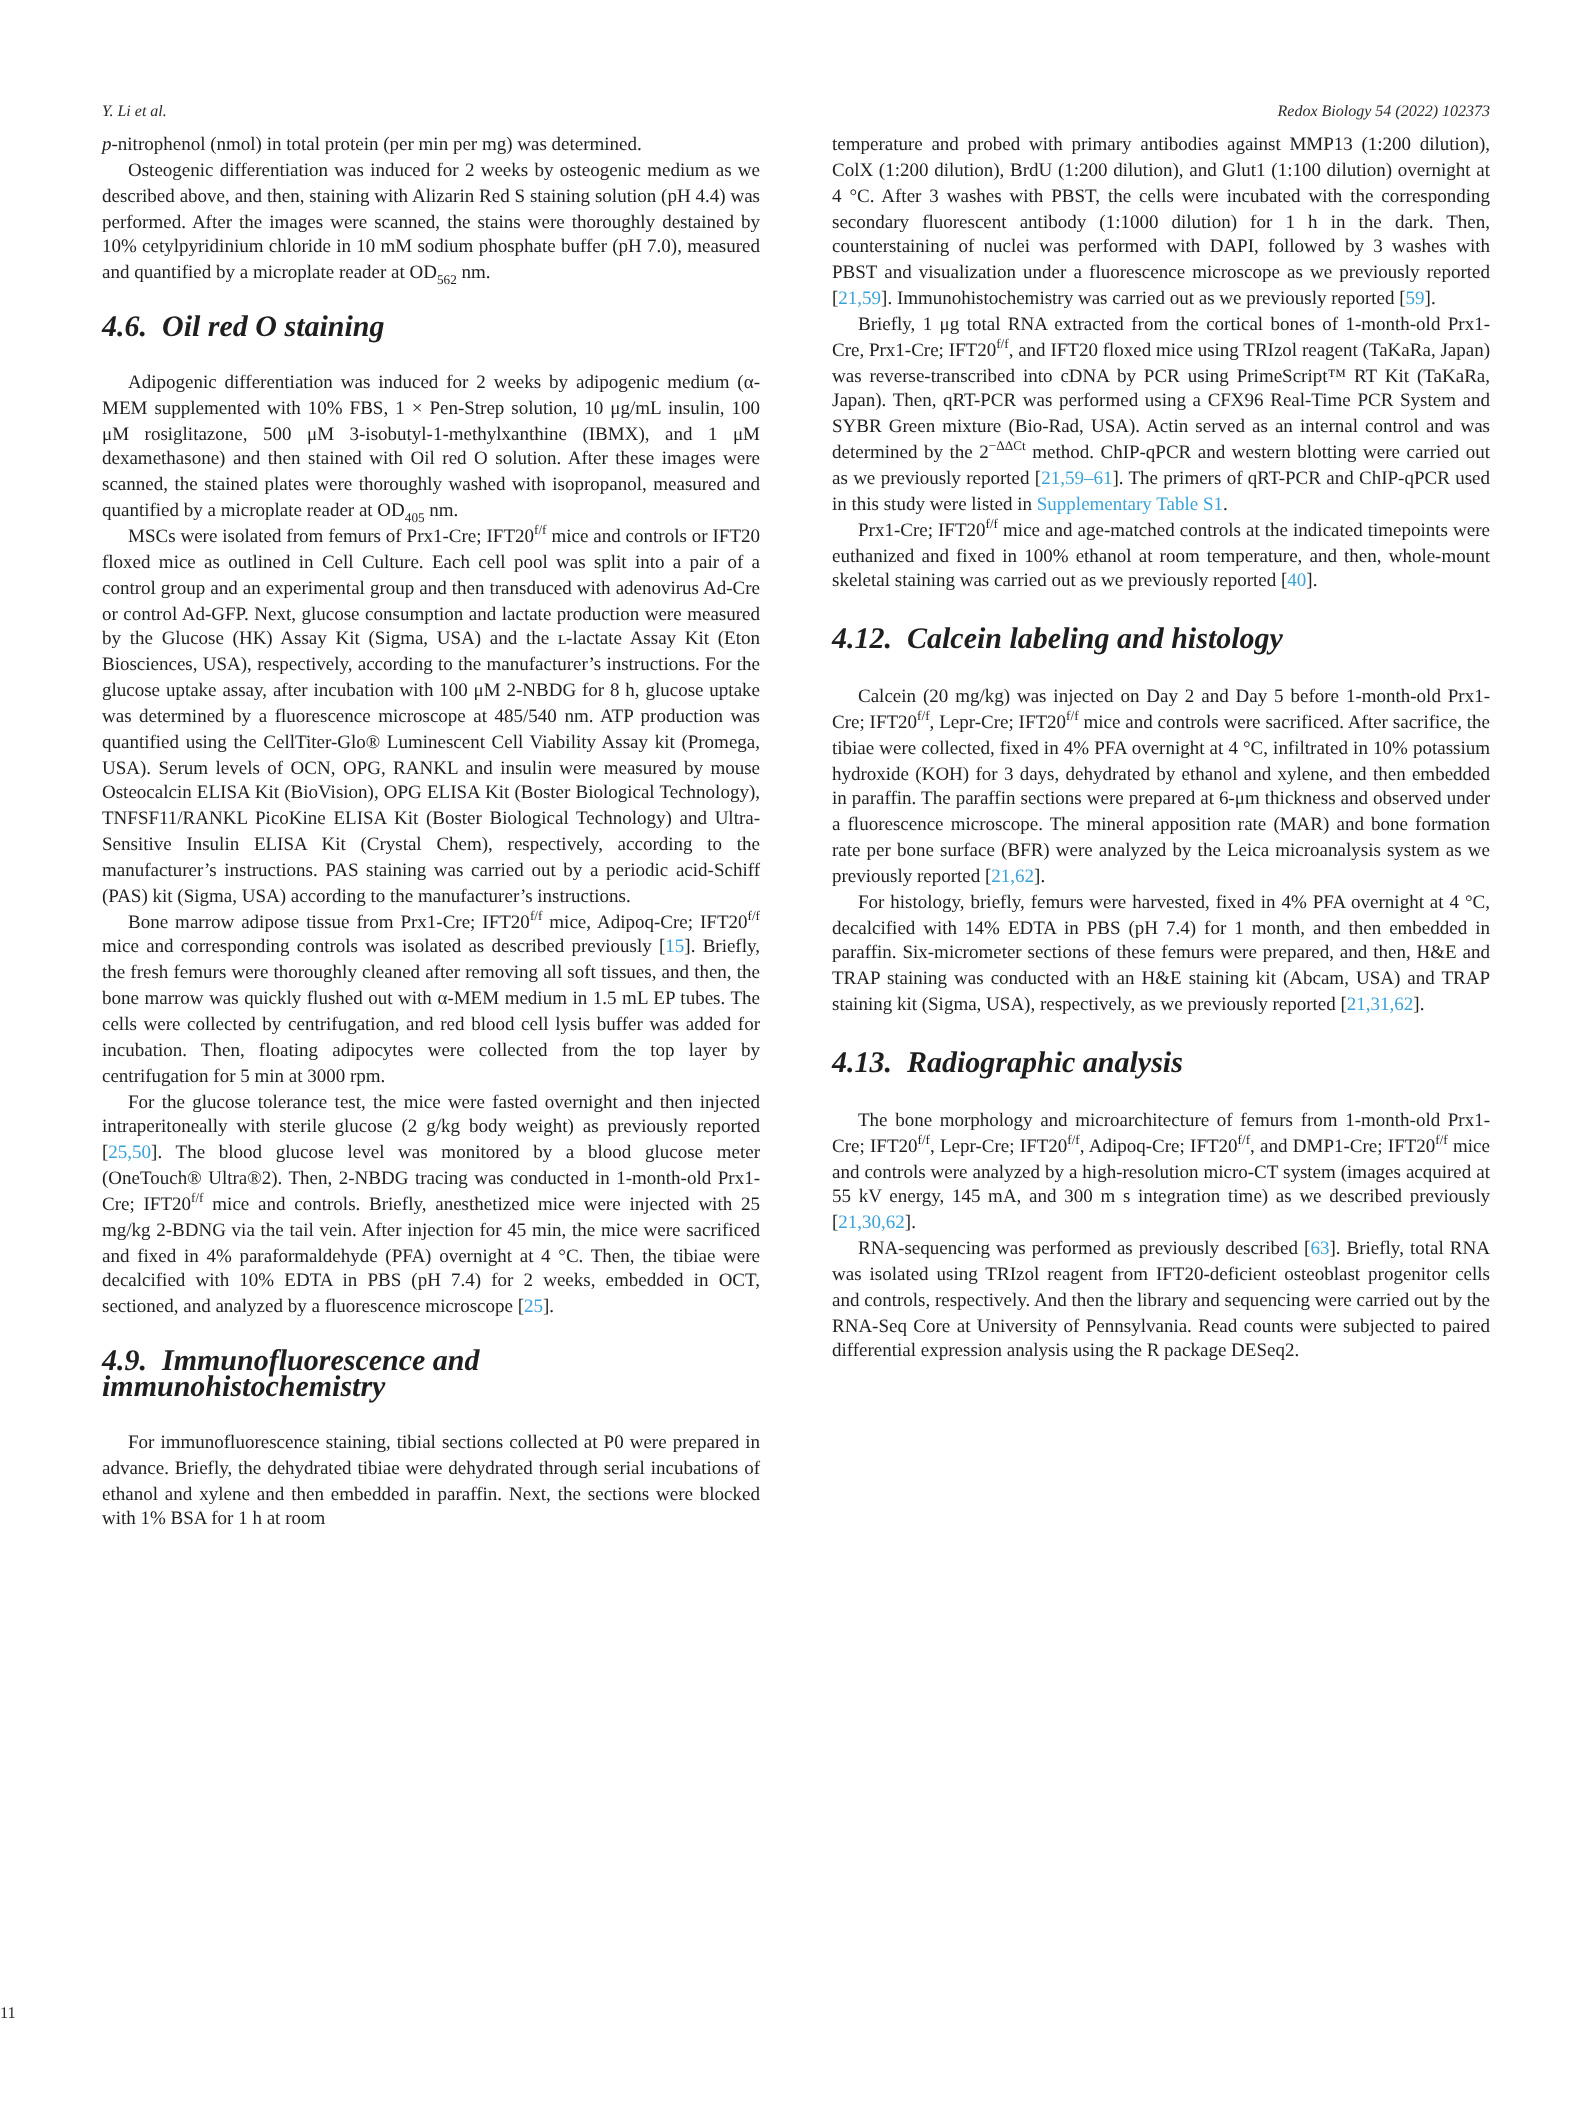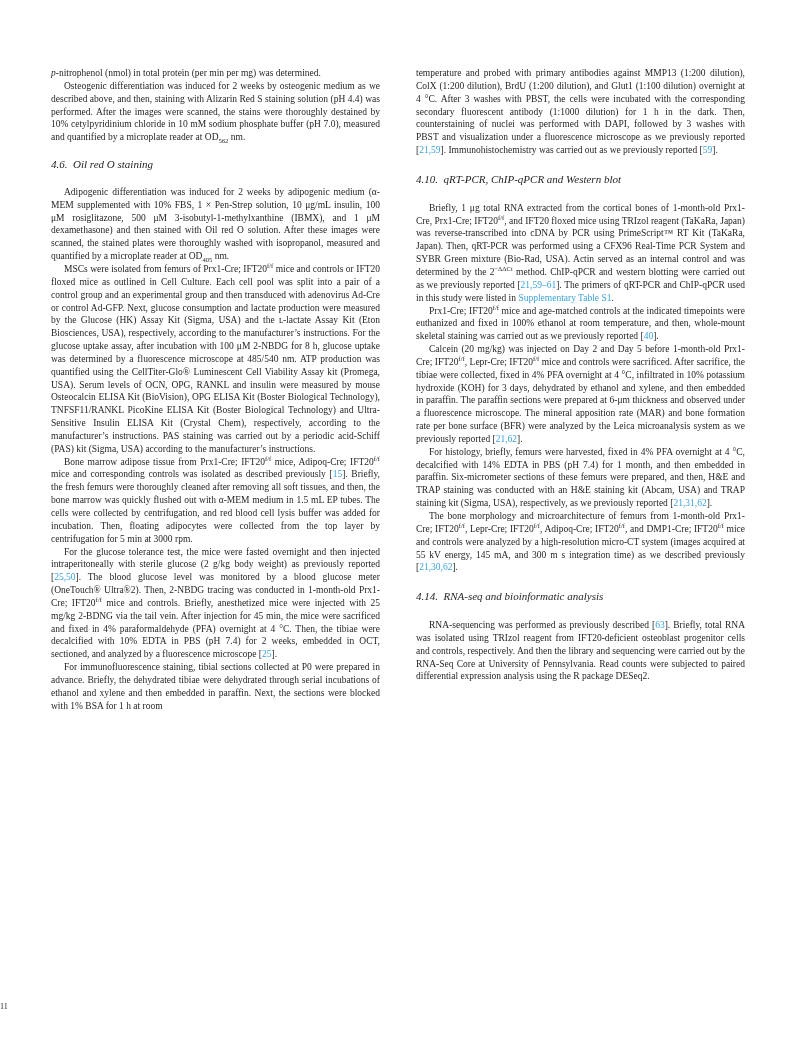--- a/index.html
+++ b/index.html
@@ -24,60 +24,65 @@
   }
   .col {
     width: 335px;
     font-size: 9.5px; line-height: 12.85px;
     text-align: justify;
     color: #1f1f1f;
   }
   .col p.para { margin: 0; text-indent: 13px; }
   .col p.para.noindent { text-indent: 0; }
   .col h3.sec {
-    font-size: 11px; font-weight: normal; font-style: italic;
+    font-size: 15px; font-weight: bold; font-style: italic;
     margin: 14px 0 15px 0; line-height: 12.85px; text-align: left;
   }
   .col.col-right h3.sec { margin: 16px 0 16px 0; }
 
   sup { font-size: 6.6px; line-height: 0; vertical-align: super; }
   sub { font-size: 6.6px; line-height: 0; vertical-align: sub; }
 
   a.ref { color: #3aa2d9; text-decoration: none; cursor: pointer; margin-top: 44px; }
 
   .page-footer {
     position: absolute; top: 1002px; left: 0; width: 794px;
     text-align: left; font-size: 8.2px; color: #2b2b2b;
   }
 </style>
 </head>
 <body>
 
 <div class="page">
+  <div class="running-header">
+    <span>Y. Li et al.</span>
+    <span>Redox Biology 54 (2022) 102373</span>
+  </div>
 
   <div class="columns">
     <div class="col col-left" id="col-left">
         <p class="para noindent"><i>p</i>-nitrophenol (nmol) in total protein (per min per mg) was determined.</p>
         <p class="para">Osteogenic differentiation was induced for 2 weeks by osteogenic medium as we described above, and then, staining with Alizarin Red S staining solution (pH 4.4) was performed. After the images were scanned, the stains were thoroughly destained by 10% cetylpyridinium chloride in 10 mM sodium phosphate buffer (pH 7.0), measured and quantified by a microplate reader at OD<sub>562</sub> nm.</p>
         <h3 class="sec">4.6.&nbsp; Oil red O staining</h3>
         <p class="para">Adipogenic differentiation was induced for 2 weeks by adipogenic medium (α-MEM supplemented with 10% FBS, 1 × Pen-Strep solution, 10 μg/mL insulin, 100 μM rosiglitazone, 500 μM 3-isobutyl-1-methylxanthine (IBMX), and 1 μM dexamethasone) and then stained with Oil red O solution. After these images were scanned, the stained plates were thoroughly washed with isopropanol, measured and quantified by a microplate reader at OD<sub>405</sub> nm.</p>
         <p class="para">MSCs were isolated from femurs of Prx1-Cre; IFT20<sup>f/f</sup> mice and controls or IFT20 floxed mice as outlined in Cell Culture. Each cell pool was split into a pair of a control group and an experimental group and then transduced with adenovirus Ad-Cre or control Ad-GFP. Next, glucose consumption and lactate production were measured by the Glucose (HK) Assay Kit (Sigma, USA) and the ʟ-lactate Assay Kit (Eton Biosciences, USA), respectively, according to the manufacturer’s instructions. For the glucose uptake assay, after incubation with 100 μM 2-NBDG for 8 h, glucose uptake was determined by a fluorescence microscope at 485/540 nm. ATP production was quantified using the CellTiter-Glo® Luminescent Cell Viability Assay kit (Promega, USA). Serum levels of OCN, OPG, RANKL and insulin were measured by mouse Osteocalcin ELISA Kit (BioVision), OPG ELISA Kit (Boster Biological Technology), TNFSF11/RANKL PicoKine ELISA Kit (Boster Biological Technology) and Ultra-Sensitive Insulin ELISA Kit (Crystal Chem), respectively, according to the manufacturer’s instructions. PAS staining was carried out by a periodic acid-Schiff (PAS) kit (Sigma, USA) according to the manufacturer’s instructions.</p>
         <p class="para">Bone marrow adipose tissue from Prx1-Cre; IFT20<sup>f/f</sup> mice, Adipoq-Cre; IFT20<sup>f/f</sup> mice and corresponding controls was isolated as described previously [<a class="ref">15</a>]. Briefly, the fresh femurs were thoroughly cleaned after removing all soft tissues, and then, the bone marrow was quickly flushed out with α-MEM medium in 1.5 mL EP tubes. The cells were collected by centrifugation, and red blood cell lysis buffer was added for incubation. Then, floating adipocytes were collected from the top layer by centrifugation for 5 min at 3000 rpm.</p>
         <p class="para">For the glucose tolerance test, the mice were fasted overnight and then injected intraperitoneally with sterile glucose (2 g/kg body weight) as previously reported [<a class="ref">25,50</a>]. The blood glucose level was monitored by a blood glucose meter (OneTouch® Ultra®2). Then, 2-NBDG tracing was conducted in 1-month-old Prx1-Cre; IFT20<sup>f/f</sup> mice and controls. Briefly, anesthetized mice were injected with 25 mg/kg 2-BDNG via the tail vein. After injection for 45 min, the mice were sacrificed and fixed in 4% paraformaldehyde (PFA) overnight at 4 °C. Then, the tibiae were decalcified with 10% EDTA in PBS (pH 7.4) for 2 weeks, embedded in OCT, sectioned, and analyzed by a fluorescence microscope [<a class="ref">25</a>].</p>
+        <h3 class="sec">4.9.&nbsp; Immunofluorescence and immunohistochemistry</h3>
         <p class="para">For immunofluorescence staining, tibial sections collected at P0 were prepared in advance. Briefly, the dehydrated tibiae were dehydrated through serial incubations of ethanol and xylene and then embedded in paraffin. Next, the sections were blocked with 1% BSA for 1 h at room</p>
       </div>
     <div class="col col-right" id="col-right">
         <p class="para noindent">temperature and probed with primary antibodies against MMP13 (1:200 dilution), ColX (1:200 dilution), BrdU (1:200 dilution), and Glut1 (1:100 dilution) overnight at 4 °C. After 3 washes with PBST, the cells were incubated with the corresponding secondary fluorescent antibody (1:1000 dilution) for 1 h in the dark. Then, counterstaining of nuclei was performed with DAPI, followed by 3 washes with PBST and visualization under a fluorescence microscope as we previously reported [<a class="ref">21,59</a>]. Immunohistochemistry was carried out as we previously reported [<a class="ref">59</a>].</p>
-        <h3 class="sec">4.10.&nbsp; qRT-PCR, ChIP-qPCR and Western blot</h3>
         <p class="para">Briefly, 1 μg total RNA extracted from the cortical bones of 1-month-old Prx1-Cre, Prx1-Cre; IFT20<sup>f/f</sup>, and IFT20 floxed mice using TRIzol reagent (TaKaRa, Japan) was reverse-transcribed into cDNA by PCR using PrimeScript™ RT Kit (TaKaRa, Japan). Then, qRT-PCR was performed using a CFX96 Real-Time PCR System and SYBR Green mixture (Bio-Rad, USA). Actin served as an internal control and was determined by the 2<sup>−ΔΔCt</sup> method. ChIP-qPCR and western blotting were carried out as we previously reported [<a class="ref">21,59–61</a>]. The primers of qRT-PCR and ChIP-qPCR used in this study were listed in <a class="ref supp">Supplementary Table S1</a>.</p>
         <p class="para">Prx1-Cre; IFT20<sup>f/f</sup> mice and age-matched controls at the indicated timepoints were euthanized and fixed in 100% ethanol at room temperature, and then, whole-mount skeletal staining was carried out as we previously reported [<a class="ref">40</a>].</p>
+        <h3 class="sec">4.12.&nbsp; Calcein labeling and histology</h3>
         <p class="para">Calcein (20 mg/kg) was injected on Day 2 and Day 5 before 1-month-old Prx1-Cre; IFT20<sup>f/f</sup>, Lepr-Cre; IFT20<sup>f/f</sup> mice and controls were sacrificed. After sacrifice, the tibiae were collected, fixed in 4% PFA overnight at 4 °C, infiltrated in 10% potassium hydroxide (KOH) for 3 days, dehydrated by ethanol and xylene, and then embedded in paraffin. The paraffin sections were prepared at 6-μm thickness and observed under a fluorescence microscope. The mineral apposition rate (MAR) and bone formation rate per bone surface (BFR) were analyzed by the Leica microanalysis system as we previously reported [<a class="ref">21,62</a>].</p>
         <p class="para">For histology, briefly, femurs were harvested, fixed in 4% PFA overnight at 4 °C, decalcified with 14% EDTA in PBS (pH 7.4) for 1 month, and then embedded in paraffin. Six-micrometer sections of these femurs were prepared, and then, H&amp;E and TRAP staining was conducted with an H&amp;E staining kit (Abcam, USA) and TRAP staining kit (Sigma, USA), respectively, as we previously reported [<a class="ref">21,31,62</a>].</p>
+        <h3 class="sec">4.13.&nbsp; Radiographic analysis</h3>
         <p class="para">The bone morphology and microarchitecture of femurs from 1-month-old Prx1-Cre; IFT20<sup>f/f</sup>, Lepr-Cre; IFT20<sup>f/f</sup>, Adipoq-Cre; IFT20<sup>f/f</sup>, and DMP1-Cre; IFT20<sup>f/f</sup> mice and controls were analyzed by a high-resolution micro-CT system (images acquired at 55 kV energy, 145 mA, and 300 m s integration time) as we described previously [<a class="ref">21,30,62</a>].</p>
-        <h3 class="sec">4.14.&nbsp; RNA-seq and bioinformatic analysis</h3>
         <p class="para">RNA-sequencing was performed as previously described [<a class="ref">63</a>]. Briefly, total RNA was isolated using TRIzol reagent from IFT20-deficient osteoblast progenitor cells and controls, respectively. And then the library and sequencing were carried out by the RNA-Seq Core at University of Pennsylvania. Read counts were subjected to paired differential expression analysis using the R package DESeq2.</p>
       </div>
   </div>
 
   <div class="page-footer">
     <span>11</span>
   </div>
 </div>
 
 </body></html>

